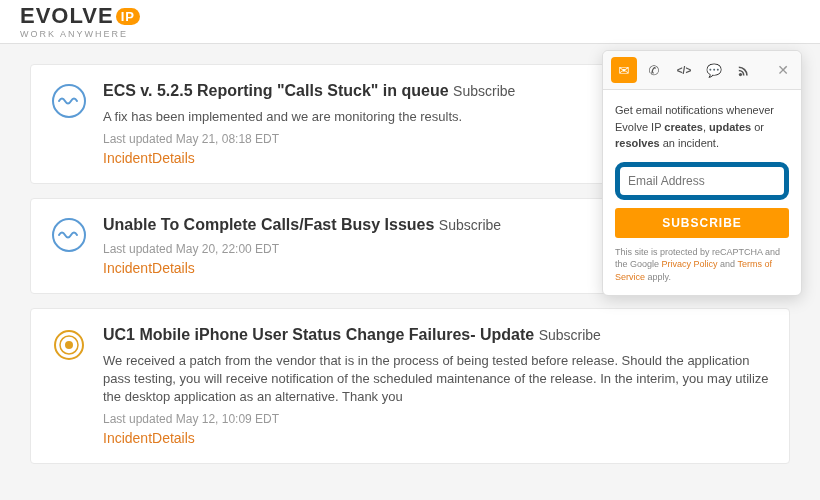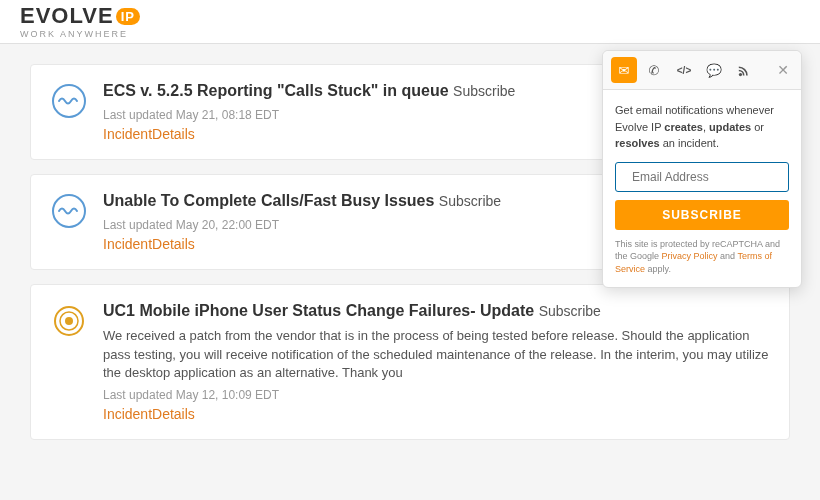--- a/index.html
+++ b/index.html
@@ -165,23 +165,23 @@
     }
     .popup-desc {
       font-size: 11px;
       color: #444;
       line-height: 1.5;
       margin-bottom: 10px;
     }
     .popup-desc strong { font-weight: 700; }
     .popup-input {
       width: 100%;
-      border: 1px solid #0369a1;
-      border-radius: 3px;
-      padding: 7px 16px;
+      border: 5px solid #0369a1;
+      border-radius: 9px;
+      padding: 7px 8px;
       font-size: 12px;
       color: #333;
       margin-bottom: 8px;
       outline: none;
     }
     .popup-subscribe-btn {
       width: 100%;
       background: #f90;
       color: #fff;
       border: none;
@@ -223,20 +223,21 @@
       <svg viewBox="0 0 36 36">
         <circle cx="18" cy="18" r="16" fill="none" stroke="#5b9bd5" stroke-width="2"></circle>
         <path d="M8 18 Q11 13 14 18 Q17 23 20 18 Q23 13 26 18" fill="none" stroke="#5b9bd5" stroke-width="2" stroke-linecap="round"></path>
       </svg>
     </div>
     <div class="incident-body">
       <div class="incident-title">
         <span>ECS v. 5.2.5 Reporting "Calls Stuck" in queue</span>
         <span class="subscribe-link"> <span>Subscribe</span></span>
       </div>
+      <div class="incident-desc">A fix has been implemented and we are monitoring the results.</div>
       <div class="incident-meta">Last updated May 21, 08:18 EDT</div>
       <a class="incident-details">IncidentDetails</a>
     </div>
   </div>
 
   <div class="incident">
     <div class="incident-icon">
       <svg viewBox="0 0 36 36">
         <circle cx="18" cy="18" r="16" fill="none" stroke="#5b9bd5" stroke-width="2"></circle>
         <path d="M8 18 Q11 13 14 18 Q17 23 20 18 Q23 13 26 18" fill="none" stroke="#5b9bd5" stroke-width="2" stroke-linecap="round"></path>

